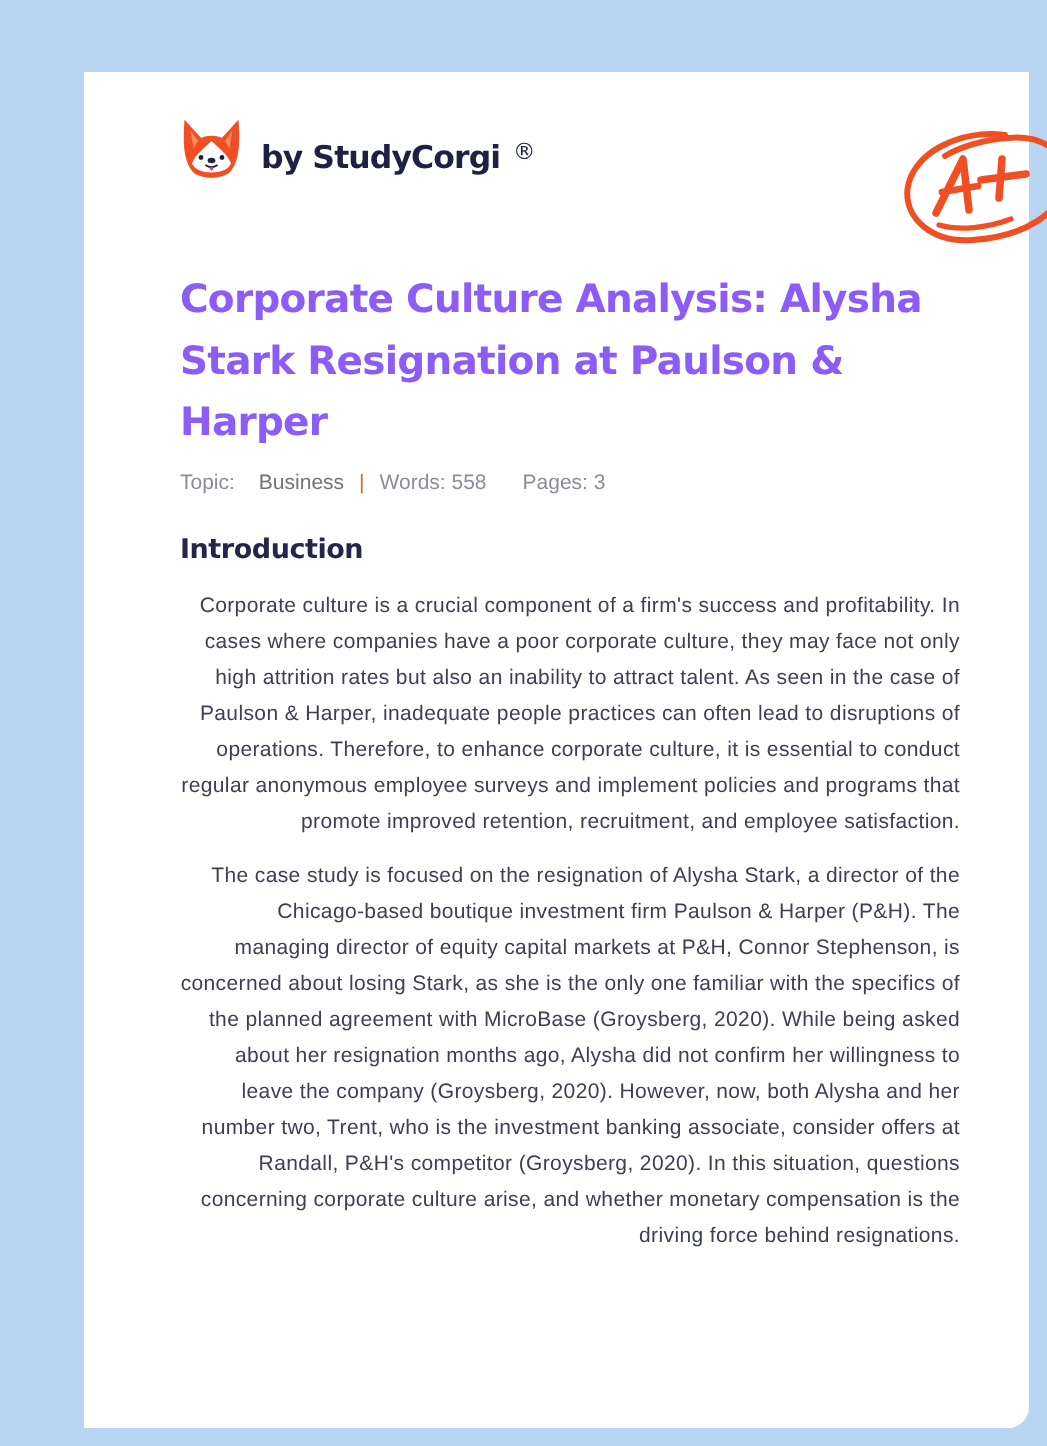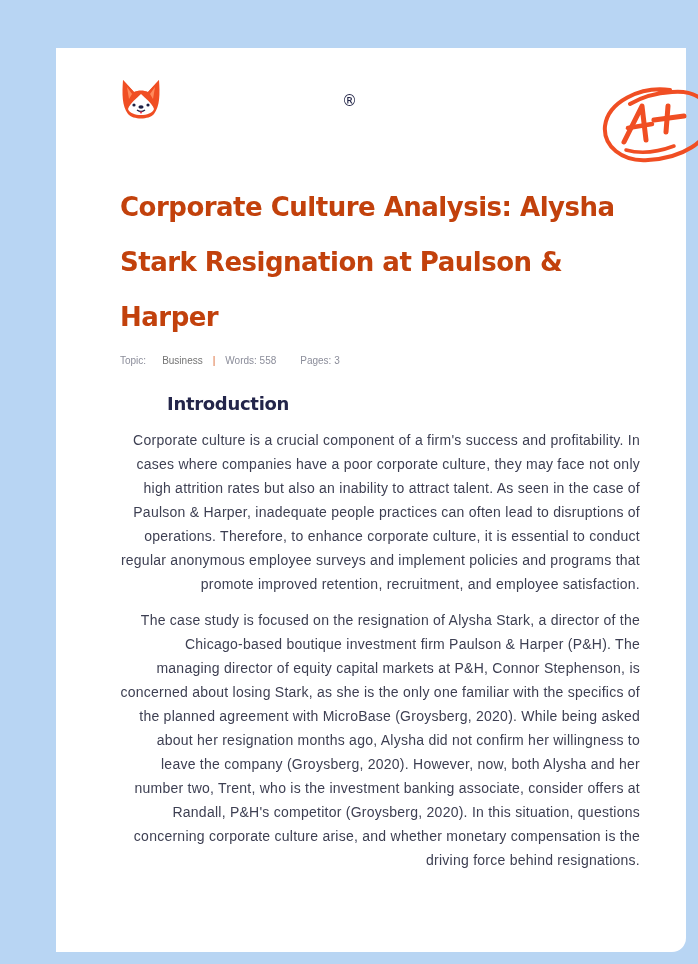--- a/index.html
+++ b/index.html
@@ -68,45 +68,44 @@
     .content {
       position: absolute;
       left: 64px;
       top: 132px;
       width: 520px;
     }
     h1.title {
       font-family: "DejaVu Sans", sans-serif;
       font-weight: bold;
       font-size: 26px;
-      line-height: 55px;
-      color: #c2410c;
+      line-height: 41px;
+      color: #8b5cf6;
       letter-spacing: -0.5px;
     }
     .meta {
       margin-top: 10px;
       font-family: "Liberation Sans", sans-serif;
-      font-size: 10px;
+      font-size: 14px;
       color: #8b8d9a;
       display: flex;
       align-items: center;
       white-space: nowrap;
     }
     .meta .topic-value { color: #737373; margin-left: 16px; }
     .meta .sep { color: #d9622b; margin: 0 10px; }
     .meta .pages { margin-left: 24px; }
     h2.section-title {
       font-family: "DejaVu Sans", sans-serif;
       font-weight: bold;
       font-size: 18px;
       color: #23254a;
       margin-top: 30px;
       line-height: 24px;
       letter-spacing: -0.3px;
-      margin-left: 47px;
     }
     h2.section-title.first { margin-top: 26px; }
     p.body-text {
       font-family: "Liberation Sans", sans-serif;
       font-size: 14px;
       line-height: 24px;
       color: #3d3f52;
       margin-top: 12px;
       letter-spacing: 0.25px;
       text-align: right;
@@ -133,20 +132,21 @@
 
         <circle cx="14" cy="29" r="1.6" fill="#1e2144"></circle>
         <circle cx="28" cy="29" r="1.6" fill="#1e2144"></circle>
 
         <ellipse cx="21" cy="31" rx="2.6" ry="1.8" fill="#1e2144"></ellipse>
 
         <path d="M17 34 Q21 37 25 34" stroke="#1e2144" stroke-width="1.3" fill="none"></path>
 
         <path d="M19.5 35.5 Q21 40 22.5 35.5 Z" fill="#e83e5a"></path>
       </svg>
+      <span class="brand">by StudyCorgi</span>
       <span class="reg">®</span>
     </div>
 
     <svg class="grade" viewBox="0 0 116 84" xmlns="http://www.w3.org/2000/svg">
       <path d="M70 6 C40 2 8 18 5 42 C3 62 22 78 48 76 C82 74 110 58 110 34 C110 16 94 6 72 8 C56 9 40 14 30 20" stroke="#f04e23" stroke-width="4" fill="none" stroke-linecap="round"></path>
       <path d="M24 58 L42 22 L46 56" stroke="#f04e23" stroke-width="5" fill="none" stroke-linecap="round" stroke-linejoin="round"></path>
       <path d="M28 44 L52 40" stroke="#f04e23" stroke-width="4.5" fill="none" stroke-linecap="round"></path>
       <path d="M68 22 L66 48" stroke="#f04e23" stroke-width="5" fill="none" stroke-linecap="round"></path>
       <path d="M54 36 L84 32" stroke="#f04e23" stroke-width="5" fill="none" stroke-linecap="round"></path>
       <path d="M26 66 C40 70 58 68 74 62" stroke="#f04e23" stroke-width="3.5" fill="none" stroke-linecap="round"></path>

